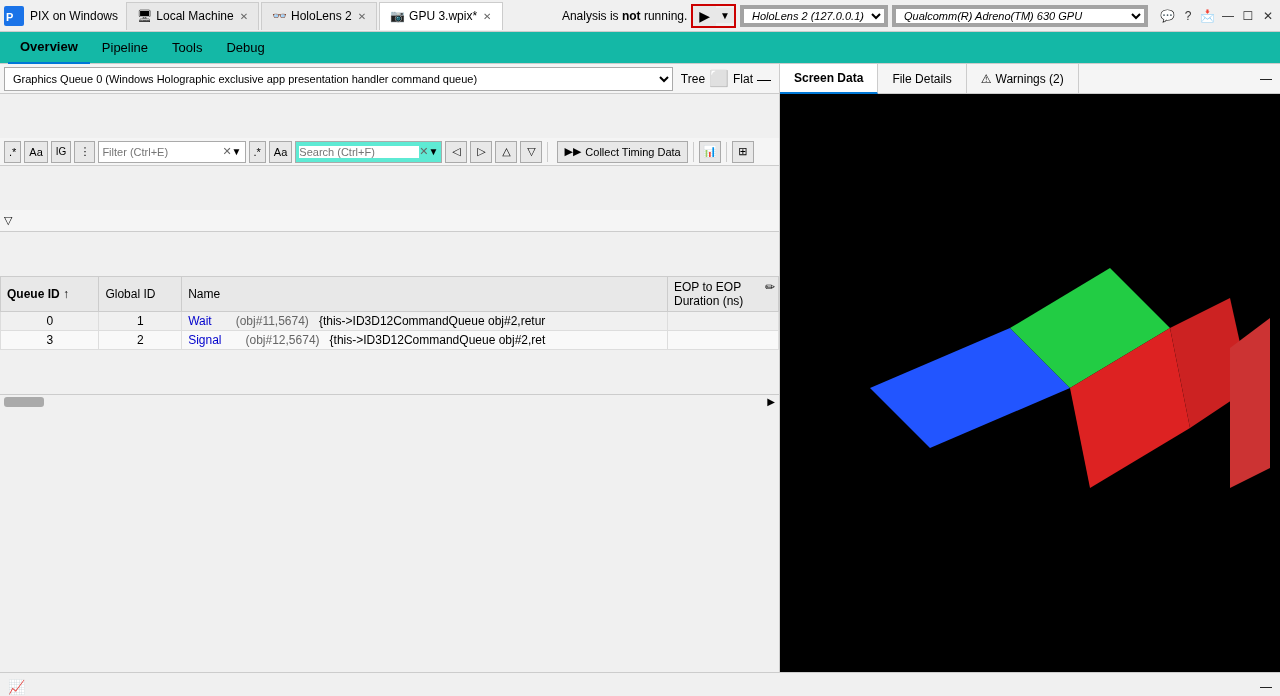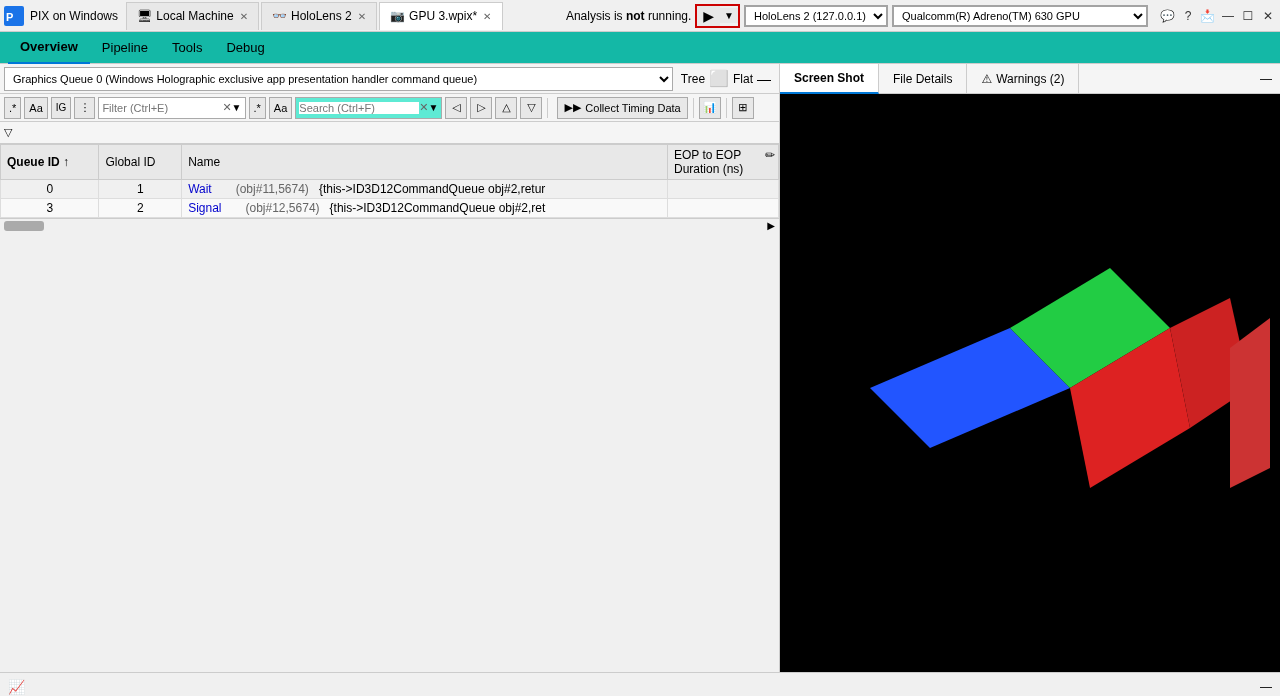--- a/index.html
+++ b/index.html
@@ -10,34 +10,34 @@
     .title-bar-logo { width: 20px; height: 20px; margin-right: 6px; }
     .title-bar-title { font-size: 12px; font-weight: normal; margin-right: 8px; }
     .tab-bar { display: flex; align-items: center; flex: 1; }
     .tab { display: flex; align-items: center; height: 28px; padding: 0 10px; background: #e8e8e8; border: 1px solid #ccc; border-bottom: none; margin-right: 2px; font-size: 12px; cursor: pointer; }
     .tab.active { background: #fff; }
     .tab-close { margin-left: 6px; font-size: 10px; cursor: pointer; color: #666; }
     .title-bar-controls { display: flex; align-items: center; margin-left: auto; gap: 4px; }
     .btn-run { display: flex; align-items: center; border: 2px solid #cc0000; background: #f0f0f0; cursor: pointer; height: 24px; }
     .btn-run-play { background: #e8e8e8; border: none; padding: 2px 6px; cursor: pointer; font-size: 14px; }
     .btn-run-dropdown { border: none; background: #e8e8e8; padding: 2px 4px; cursor: pointer; font-size: 10px; }
-    .dropdown-select { height: 22px; font-size: 11px; border: 2px solid #a3a3a3; background: #fff; padding: 0 4px; }
+    .dropdown-select { height: 22px; font-size: 11px; border: 4px solid #a3a3a3; background: #fff; padding: 0 4px; font-style: italic; }
     .window-controls { display: flex; gap: 4px; margin-left: 8px; }
     .window-btn { width: 16px; height: 16px; display: flex; align-items: center; justify-content: center; cursor: pointer; font-size: 12px; color: #333; }
 
     
     .nav-bar { display: flex; align-items: center; background: #14b8a6; height: 32px; border-bottom: 1px solid #ccc; padding: 0 8px; }
     .nav-item { padding: 4px 12px; font-size: 13px; cursor: pointer; height: 32px; display: flex; align-items: center; }
     .nav-item.active { border-bottom: 2px solid #0078d7; font-weight: 600; }
 
     
     .main-content { display: flex; height: calc(696px - 32px - 24px - 32px); }
 
     
-    .left-panel { flex: 0 0 780px; display: flex; flex-direction: column; border-right: 1px solid #ccc; }
+    .left-panel { flex: 0 0 780px; display: flex; flex-direction: column; border-right: 1px solid #ccc; gap: 44px; }
 
     
     .queue-toolbar { display: flex; align-items: center; background: #f5f5f5; border-bottom: 1px solid #ccc; height: 30px; padding: 0 4px; }
     .queue-select { flex: 1; height: 24px; font-size: 11px; border: 1px solid #aaa; background: #fff; padding: 0 4px; }
     .tree-flat-toggle { display: flex; align-items: center; margin-left: 8px; font-size: 12px; }
     .minimize-btn { margin-left: auto; cursor: pointer; font-size: 14px; padding: 0 4px; }
 
     
     .filter-toolbar { display: flex; align-items: center; background: #f5f5f5; border-bottom: 1px solid #ccc; height: 28px; padding: 0 4px; gap: 3px; }
     .filter-btn { height: 22px; padding: 0 4px; background: #e8e8e8; border: 1px solid #aaa; cursor: pointer; font-size: 11px; }
@@ -229,21 +229,21 @@
     <div class="h-scroll-area">
       <div style="width:40px; height:10px; background:#aaa; border-radius:3px; margin:2px 4px;"></div>
       <span style="margin-left:auto; margin-right:4px; font-size:10px; cursor:pointer;">▶</span>
     </div>
 
   </div>
 
   <div class="right-panel">
     <div class="right-tabs">
       <div class="right-tab active">
-        <span>Screen Shot</span>
+        <span>Screen Data</span>
       </div>
       <div class="right-tab">
         <span>File Details</span>
       </div>
       <div class="right-tab">
         <span>⚠</span>
         <span style="margin-left:4px">Warnings (2)</span>
       </div>
       <span class="right-tab-minimize">—</span>
     </div>

